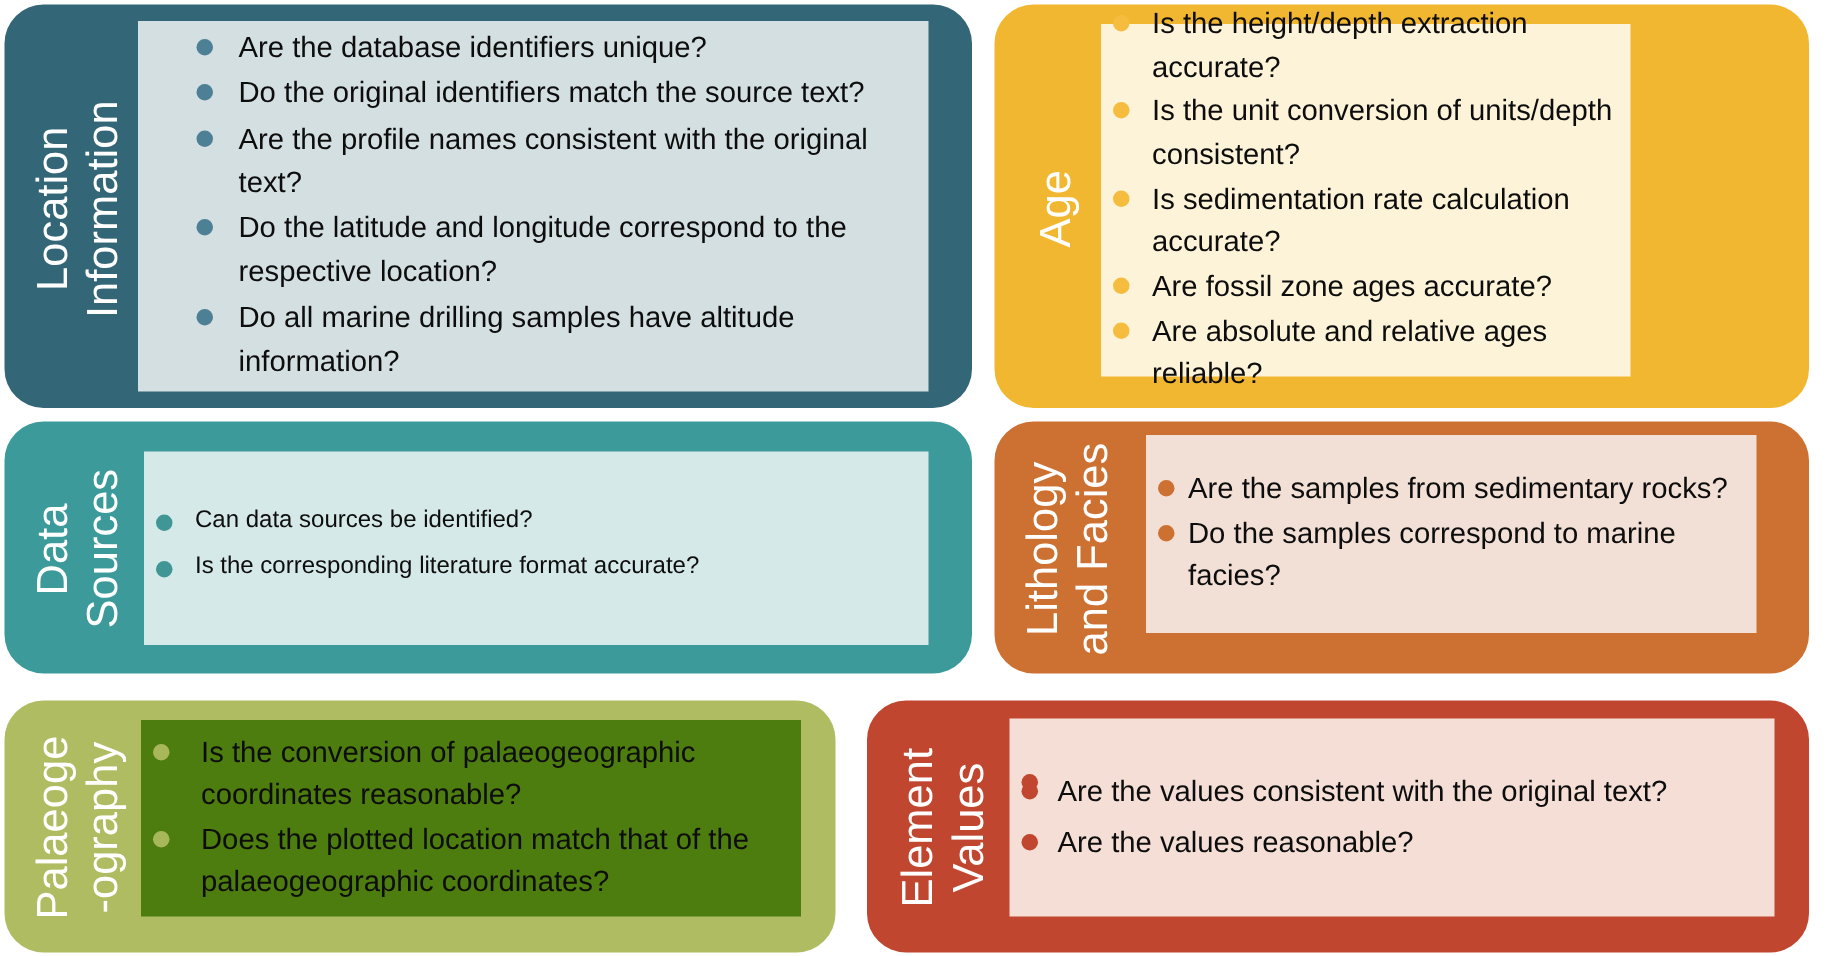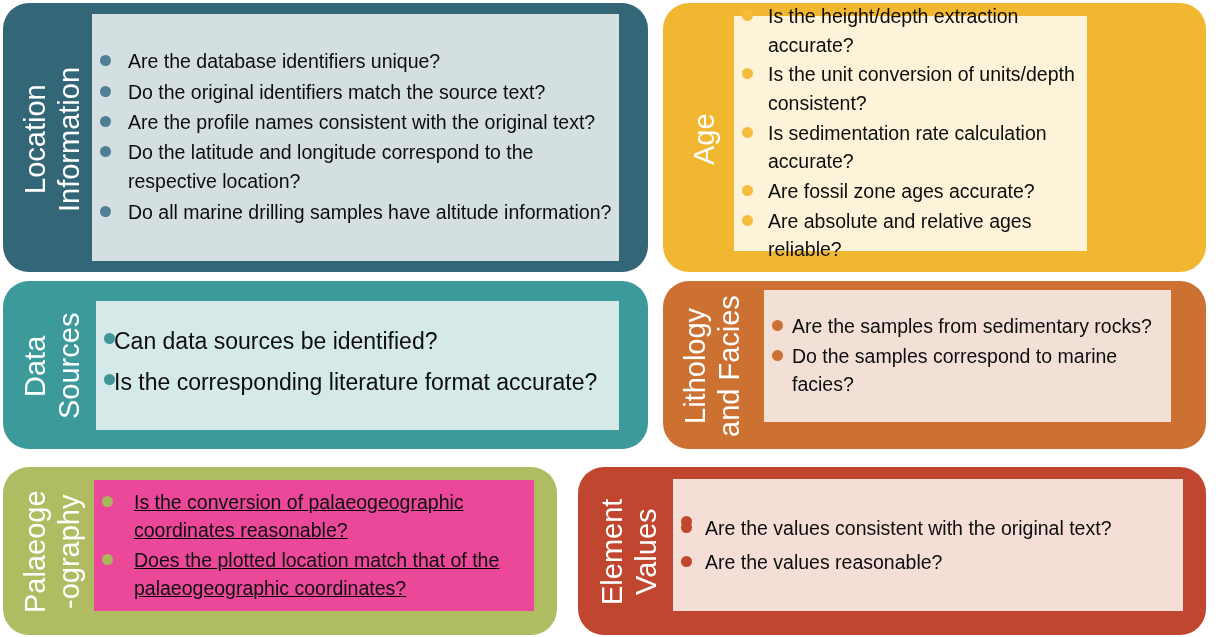--- a/index.html
+++ b/index.html
@@ -69,49 +69,49 @@
     top: 8px;
     width: 11px;
     height: 11px;
     border-radius: 50%;
     display: block;
   }
 
   
   #panel-location       { left: 3px;   top: 3px;   width: 645px; height: 269px; background: #336677; }
   #panel-location .panel-title { left: 12px; top: 14px; width: 76px; height: 244px; }
-  #panel-location .inner-box   { left: 89px; top: 11px; width: 527px; height: 247px; background: #d4dfe2; }
+  #panel-location .inner-box   { left: 89px; top: 11px; width: 527px; height: 247px; background: #d4dfe2; padding-left: 31px; }
   #panel-location .dot  { background: #4d7f95; }
   #panel-location .bullet-item { font-size: 19.5px; line-height: 1.5; }
 
   
   #panel-age            { left: 663px; top: 3px;   width: 543px; height: 269px; background: #f2b731; }
   #panel-age .panel-title { left: 18px; top: 14px; width: 48px; height: 244px; }
   #panel-age .inner-box   { left: 71px; top: 13px; width: 353px; height: 235px; background: #fdf3d9; }
   #panel-age .dot  { background: #f5bc3e; }
   #panel-age .bullet-item { font-size: 19.5px; line-height: 1.47; padding-left: 34px; }
 
   
   #panel-datasources    { left: 3px;   top: 281px; width: 645px; height: 168px; background: #3c9a9a; }
   #panel-datasources .panel-title { left: 12px; top: 14px; width: 76px; height: 142px; }
   #panel-datasources .inner-box   { left: 93px; top: 20px; width: 523px; height: 129px; background: #d5e9e8; }
   #panel-datasources .dot  { background: #3f9695; }
-  #panel-datasources .bullet-item { font-size: 23px; line-height: 1.45; margin-bottom: 7px; padding-left: 18px; }
+  #panel-datasources .bullet-item { font-size: 16px; line-height: 1.45; margin-bottom: 7px; padding-left: 34px; }
 
   
   #panel-lithology      { left: 663px; top: 281px; width: 543px; height: 168px; background: #cd7132; }
   #panel-lithology .panel-title { left: 12px; top: 12px; width: 76px; height: 146px; }
   #panel-lithology .inner-box   { left: 101px; top: 9px; width: 407px; height: 132px; background: #f2e0d7; }
   #panel-lithology .dot  { background: #cd7132; }
   #panel-lithology .bullet-item { font-size: 19.5px; line-height: 1.47; padding-left: 28px; }
 
   
   #panel-palaeography   { left: 3px;   top: 467px; width: 554px; height: 168px; background: #b0bc61; }
   #panel-palaeography .panel-title { left: 12px; top: 14px; width: 76px; height: 142px; }
-  #panel-palaeography .inner-box   { left: 91px; top: 13px; width: 440px; height: 131px; background: #ec4899; text-decoration: underline; }
+  #panel-palaeography .inner-box   { left: 91px; top: 13px; width: 440px; height: 131px; background: #4d7c0f; }
   #panel-palaeography .dot  { background: #a9b75b; }
   #panel-palaeography .bullet-item { font-size: 19.5px; line-height: 1.45; padding-left: 40px; }
 
   
   #panel-elementvalues  { left: 578px; top: 467px; width: 628px; height: 168px; background: #c1462f; }
   #panel-elementvalues .panel-title { left: 14px; top: 14px; width: 76px; height: 142px; }
   #panel-elementvalues .inner-box   { left: 95px; top: 12px; width: 510px; height: 132px; background: #f4ded6; }
   #panel-elementvalues .dot  { background: #c1462f; }
   #panel-elementvalues .bullet-item { font-size: 19.5px; line-height: 1.45; margin-bottom: 6px; padding-left: 32px; }
 </style>

